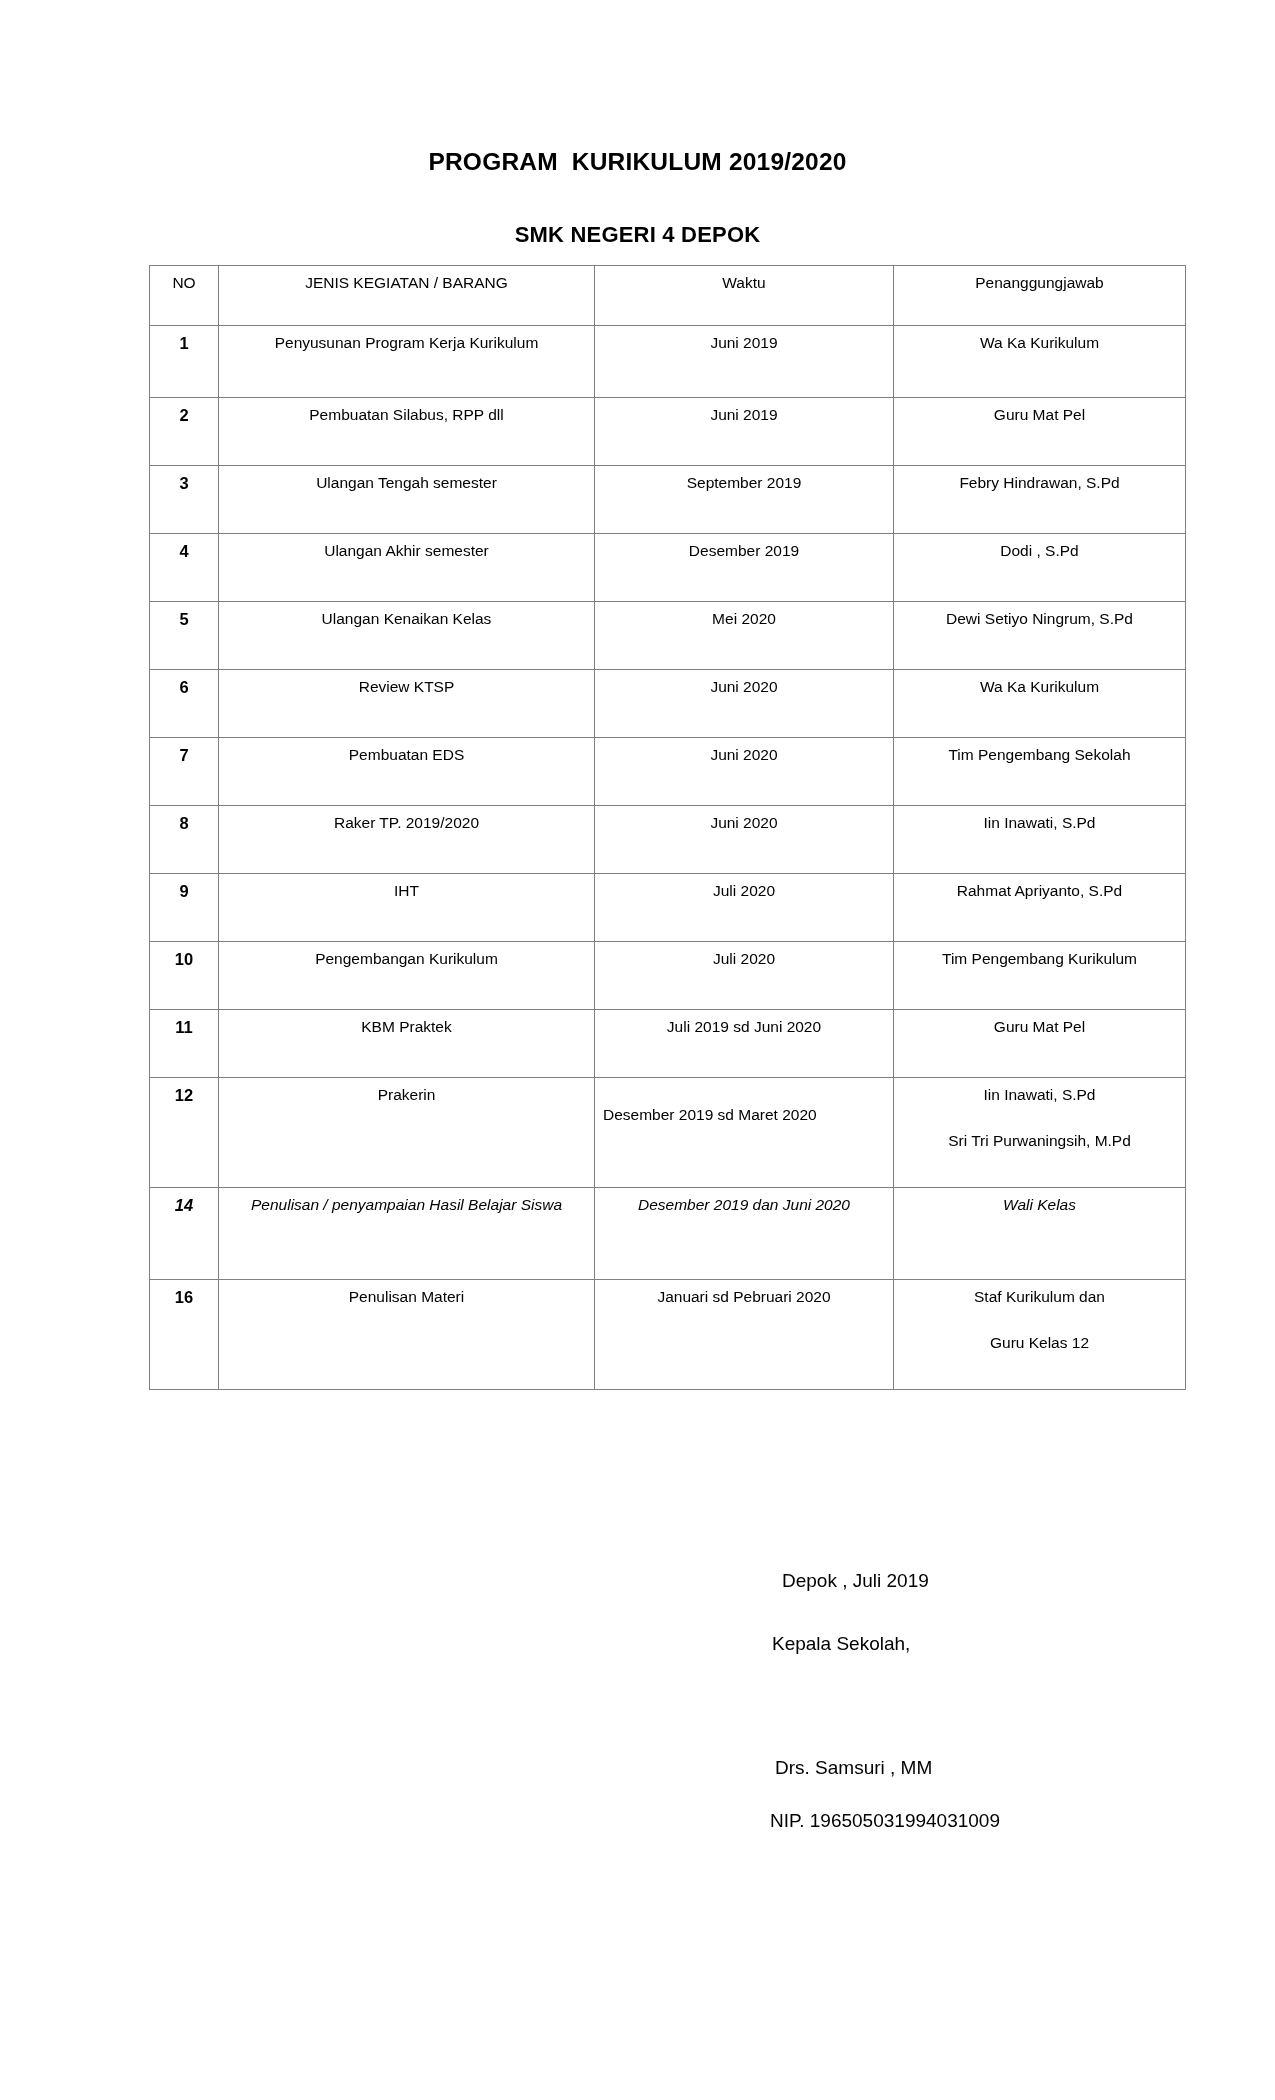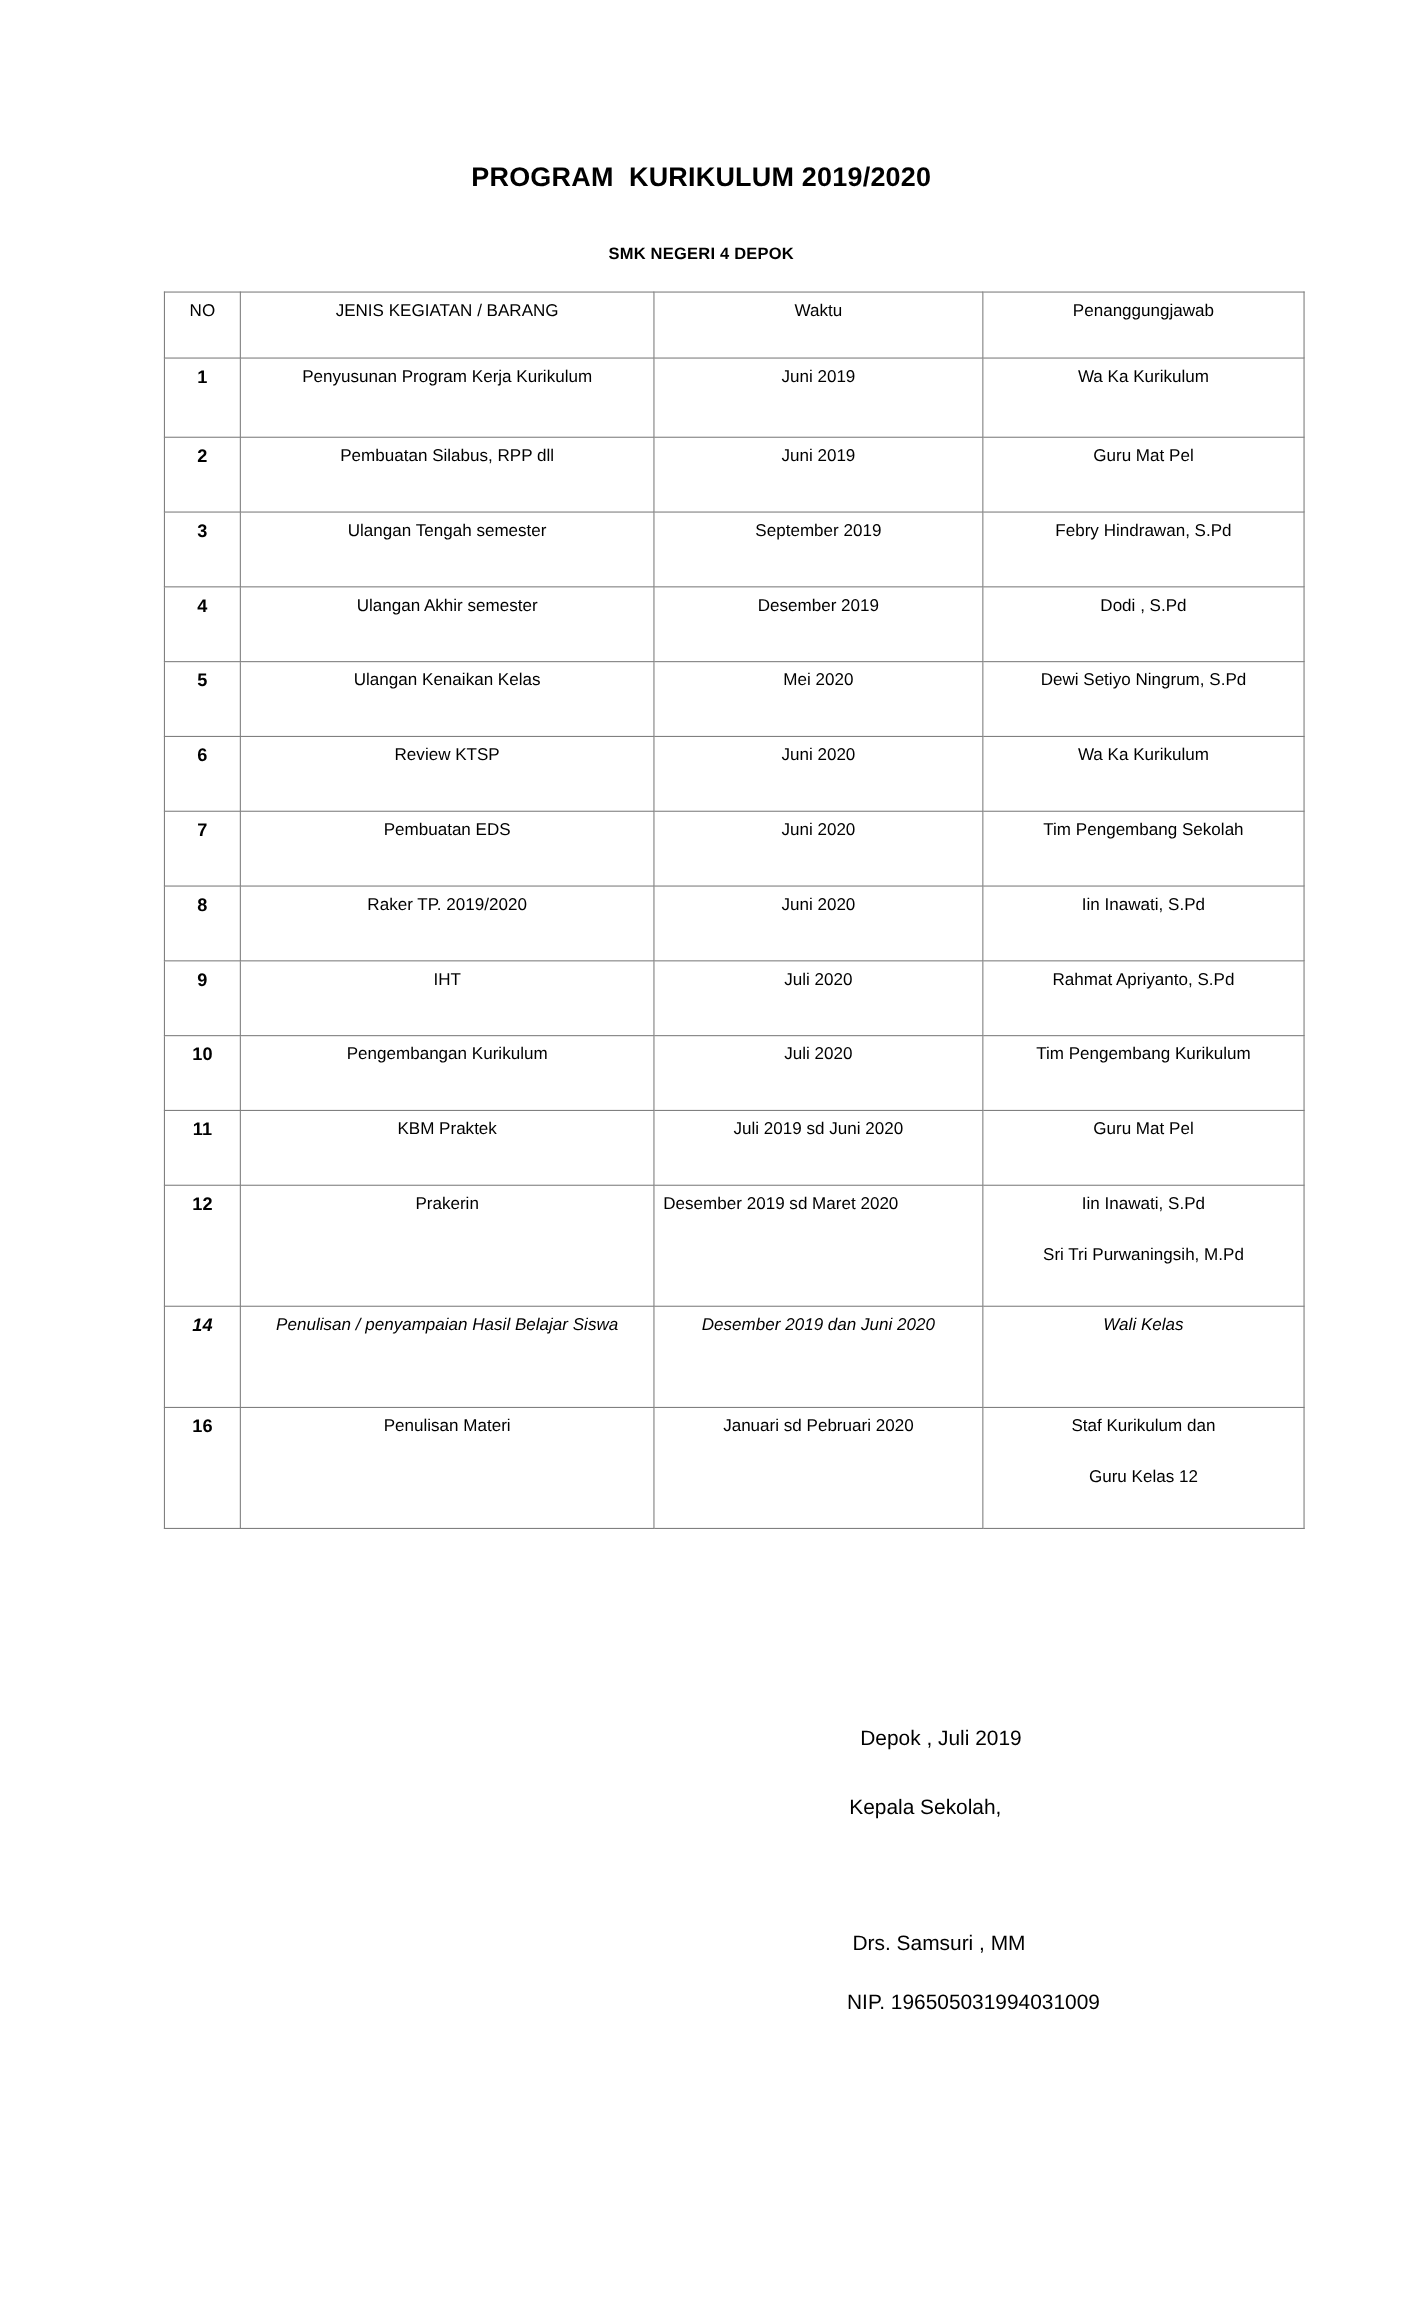--- a/index.html
+++ b/index.html
@@ -34,21 +34,21 @@
     font-weight: bold;
     letter-spacing: 0.2px;
     white-space: pre;
   }
   .title-sub {
     position: absolute;
     top: 222px;
     left: 0;
     width: 1275px;
     text-align: center;
-    font-size: 15px;
+    font-size: 22px;
     font-weight: bold;
     letter-spacing: 0.2px;
     white-space: pre;
   }
 
   
   .tbl-wrap {
     position: absolute;
     top: 265px;
     left: 149px;
@@ -93,20 +93,21 @@
     text-align: center;
     font-weight: bold;
     font-size: 16.5px;
   }
   .cell-text .cellpad {
     text-align: center;
   }
   .cell-text.justify .cellpad {
     text-align: justify;
     text-align-last: left;
+    margin-top: 20px;
   }
   .secondline {
     display: block;
     margin-top: 30px;
   }
 
   
   .sig {
     position: absolute;
     left: 0;

